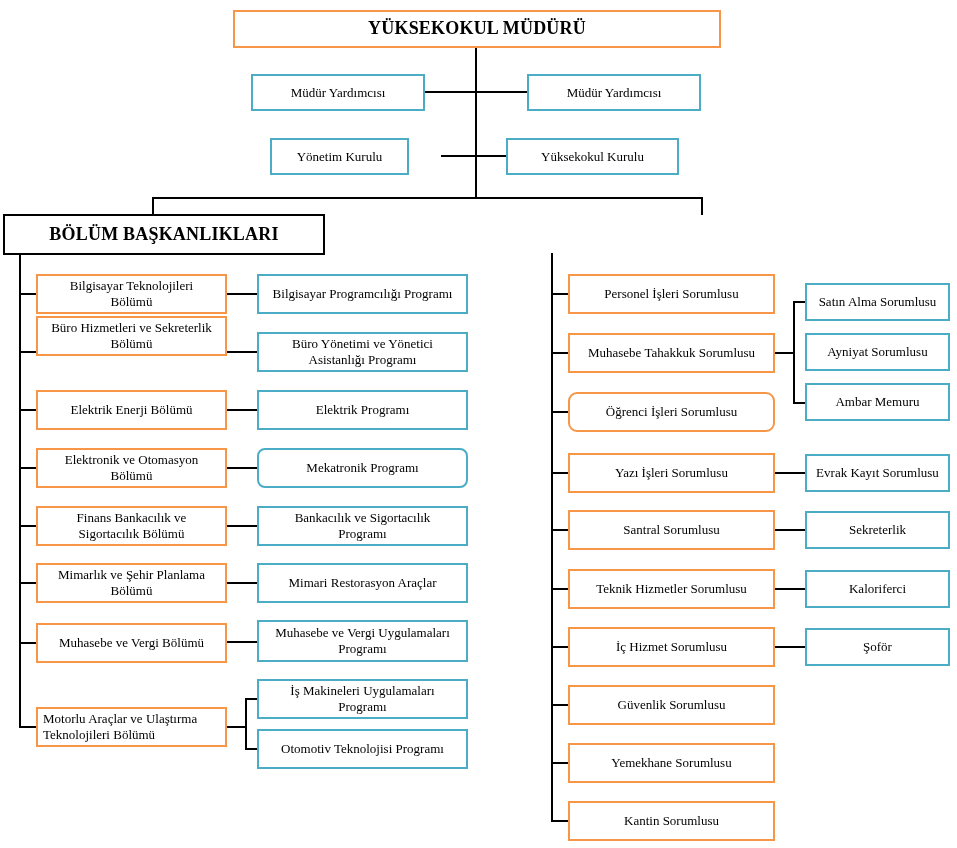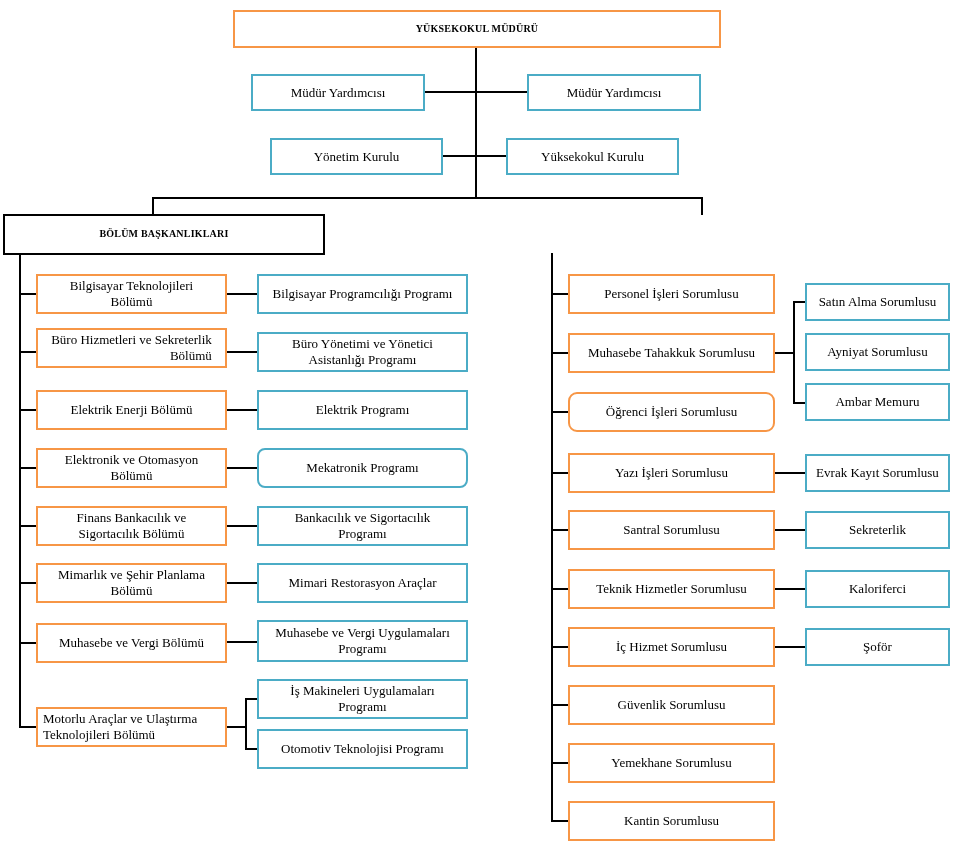--- a/index.html
+++ b/index.html
@@ -16,21 +16,21 @@
     display:flex;align-items:center;justify-content:center;
     text-align:center;
     background:#fff;
     border:2px solid #000;
     box-sizing:border-box;
     font-size:13px;line-height:1.22;
     padding:1px 3px;
     white-space:pre-line;
     z-index:2;
   }
-  .hdr{border-color:var(--header-border,#000);font-weight:bold;font-size:10px;letter-spacing:.2px;}
+  .hdr{border-color:var(--header-border,#000);font-weight:bold;font-size:18px;letter-spacing:.2px;}
   .dept,.unit{border-color:var(--department-border,#F79646);}
   .prog,.sub{border-color:var(--program-border,#4BACC6);}
   .align-left{justify-content:flex-start;text-align:left;padding-left:5px;}
   .line{position:absolute;background:var(--line,#000);z-index:1;}
 
   
   #box-director{left:233px;top:10px;width:488px;height:38px;}
   #line-feeder{left:475px;top:46px;width:2px;height:152px;}
   #box-deputy-left{left:251px;top:74px;width:174px;height:37px;}
   #box-deputy-right{left:527px;top:74px;width:174px;height:37px;}
@@ -47,21 +47,21 @@
   
   #box-dept-header{left:3px;top:214px;width:322px;height:41px;}
   #box-sec-header{left:537px;top:214px;width:333px;height:41px;}
 
   
   #line-spine-left{left:19px;top:253px;width:2px;height:475px;}
   #line-spine-right{left:551px;top:253px;width:2px;height:569px;}
 
   
   .dept{left:36px;width:191px;height:40px;}
-  #box-dept-0{top:274px;} #box-dept-1{top:328px;text-align:right;} #box-dept-2{top:390px;}
+  #box-dept-0{top:274px;} #box-dept-1{top:316px;} #box-dept-2{top:390px;}
   #box-dept-3{top:448px;} #box-dept-4{top:506px;} #box-dept-5{top:563px;}
   #box-dept-6{top:623px;} #box-dept-7{top:707px;}
 
   
   .prog{left:257px;width:211px;height:40px;}
   #box-prog-0{top:274px;} #box-prog-1{top:332px;} #box-prog-2{top:390px;text-align:center;}
   #box-prog-3{top:448px;border-radius:8px;} #box-prog-4{top:506px;} #box-prog-5{top:563px;}
   #box-prog-6{top:620px;height:42px;}
   #box-prog-7a{top:679px;} #box-prog-7b{top:729px;}
 
@@ -163,21 +163,21 @@
   <div class="line rconn" id="rconn-5"></div>
   <div class="line rconn" id="rconn-6"></div>
   <div class="line" id="rbr-stem"></div>
   <div class="line" id="rbr-vert"></div>
   <div class="line" id="rbr-t1"></div>
   <div class="line" id="rbr-t2"></div>
 
   <div class="box hdr dept" id="box-director" style="left:233px;width:488px;">YÜKSEKOKUL MÜDÜRÜ</div>
   <div class="box prog" id="box-deputy-left" style="left:251px;width:174px;">Müdür Yardımcısı</div>
   <div class="box prog" id="box-deputy-right" style="left:527px;width:174px;">Müdür Yardımcısı</div>
-  <div class="box prog" id="box-board-left" style="left:270px;width:173px;">Yönetim Kurulu</div>
+  <div class="box prog" id="box-board-left" style="left:270px;width:139px;">Yönetim Kurulu</div>
   <div class="box prog" id="box-board-right" style="left:506px;width:173px;">Yüksekokul Kurulu</div>
 
   <div class="box hdr" id="box-dept-header">BÖLÜM BAŞKANLIKLARI</div>
 
   <div class="box dept" id="box-dept-0">Bilgisayar Teknolojileri
 Bölümü</div>
   <div class="box dept" id="box-dept-1">Büro Hizmetleri ve Sekreterlik
 Bölümü</div>
   <div class="box dept" id="box-dept-2">Elektrik Enerji Bölümü</div>
   <div class="box dept" id="box-dept-3">Elektronik ve Otomasyon

